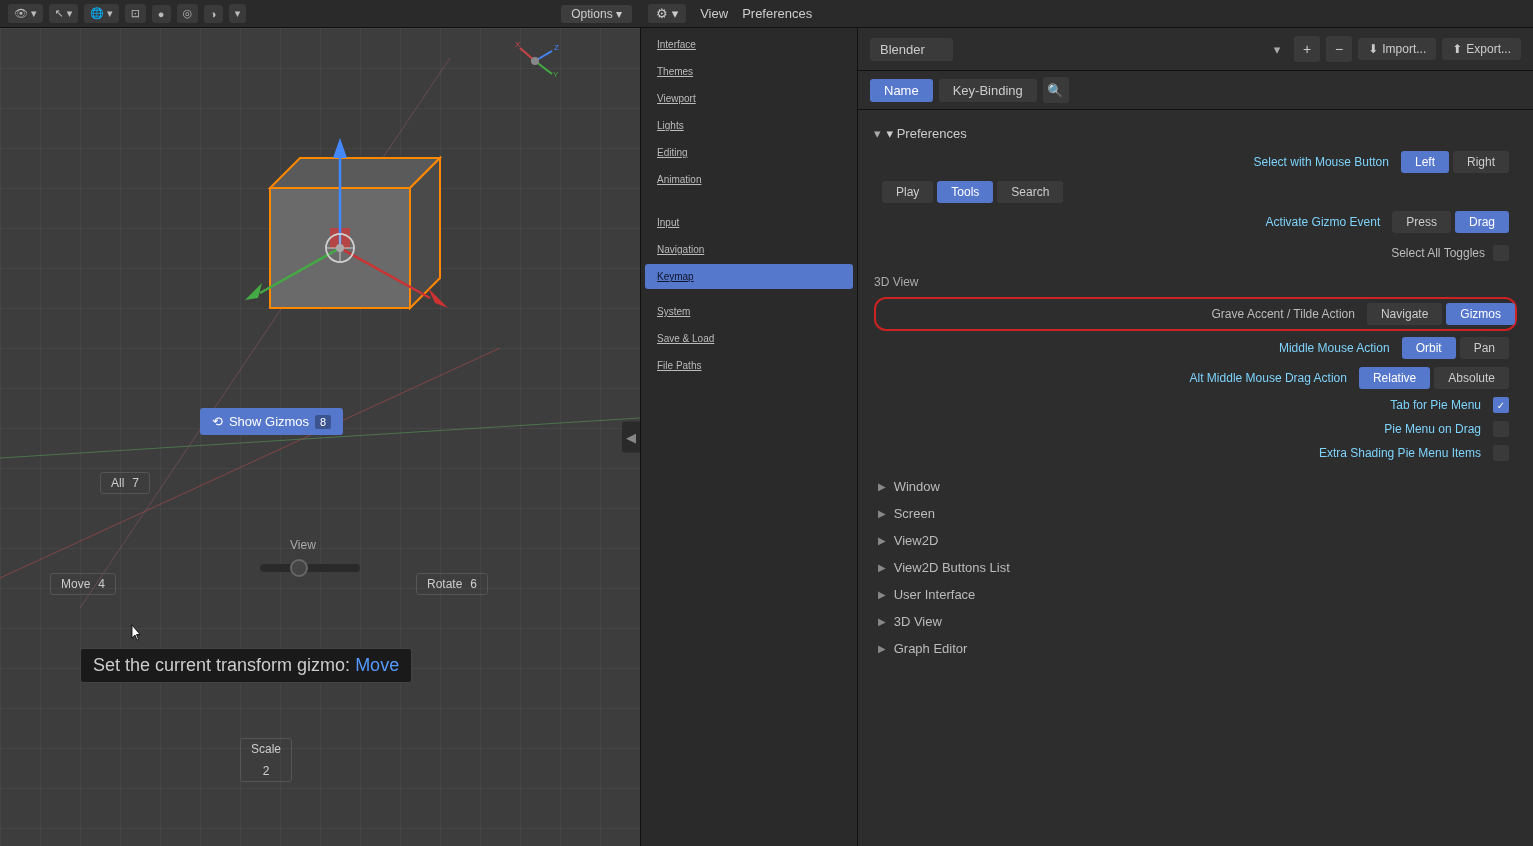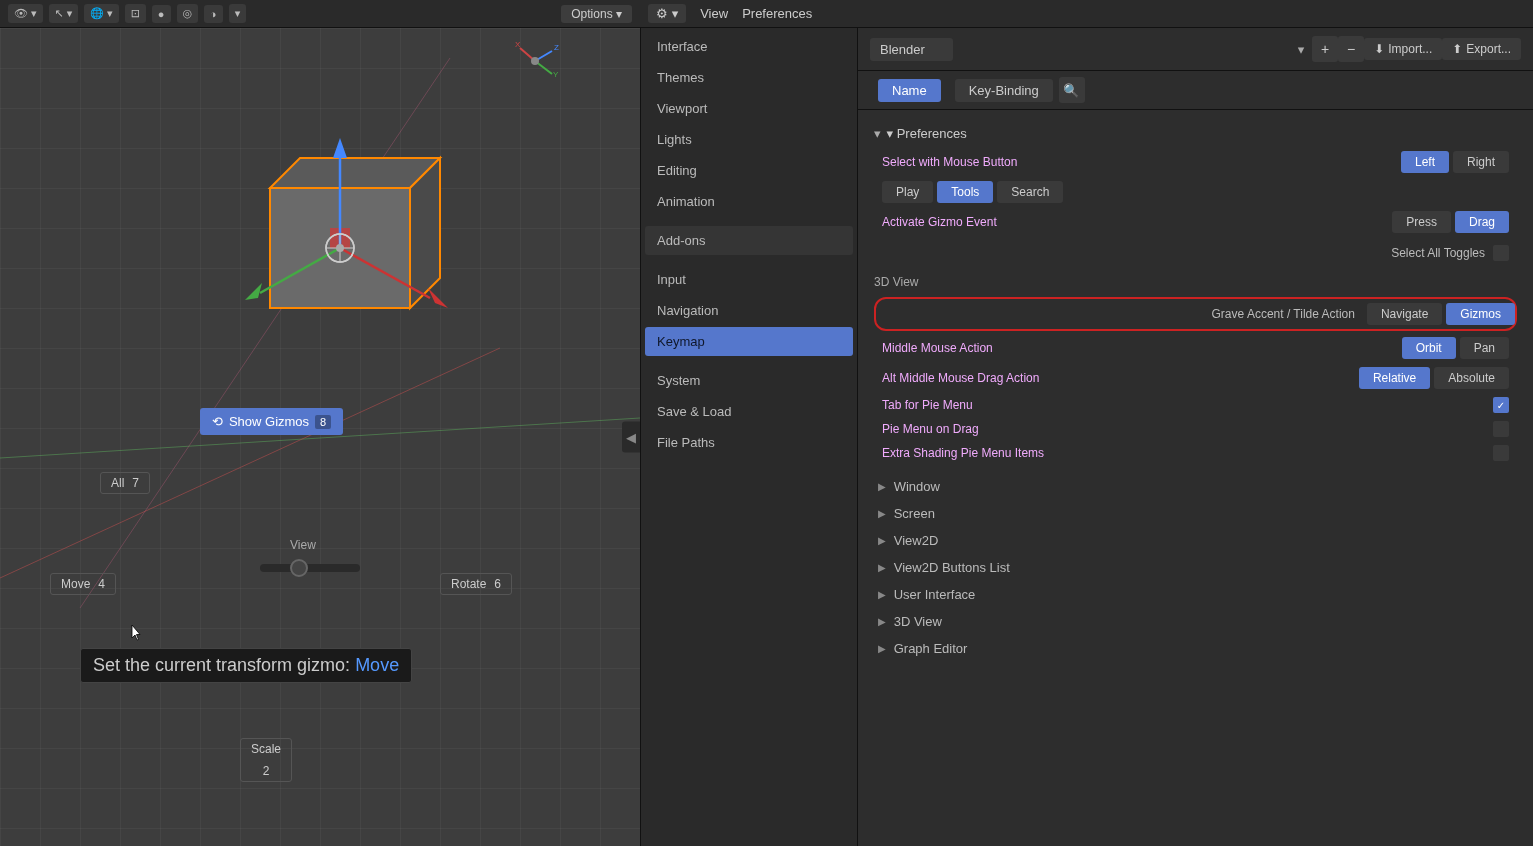--- a/index.html
+++ b/index.html
@@ -147,21 +147,21 @@
       padding: 3px 10px;
       border-radius: 3px;
       cursor: pointer;
       font-size: 12px;
       display: flex; align-items: center; gap: 8px;
     }
     
     .rotate-btn {
       position: absolute;
       top: 545px;
-      left: 440px;
+      left: 416px;
       background: transparent;
       border: 1px solid #555;
       color: #ccc;
       padding: 3px 10px;
       border-radius: 3px;
       cursor: pointer;
       font-size: 12px;
       display: flex; align-items: center; gap: 8px;
     }
     
@@ -254,39 +254,41 @@
       display: flex;
       flex-direction: column;
       padding: 4px;
       gap: 2px;
     }
     .nav-item {
       padding: 7px 12px;
       border-radius: 3px;
       cursor: pointer;
       color: #bbb;
-      font-size: 13px;
+      font-size: 10px;
+      text-decoration: underline;
     }
     .nav-item.active { background: #5577cc; color: #0f172a; }
     .nav-separator { height: 6px; }
 
     
     .prefs-panel {
       flex: 1;
       background: #2d2d2d;
       display: flex;
       flex-direction: column;
       overflow-y: auto;
     }
 
     
     .prefs-header {
       padding: 8px 12px;
       display: flex;
       align-items: center;
+      gap: 6px;
       border-bottom: 1px solid #111;
       flex-shrink: 0;
     }
     .preset-dropdown {
       background: #3a3a3a;
       border: none;
       color: #ccc;
       padding: 4px 28px 4px 10px;
       border-radius: 3px;
       font-size: 13px;
@@ -336,21 +338,20 @@
       flex-shrink: 0;
     }
     .tab-btn {
       background: #3a3a3a;
       border: none;
       color: #ccc;
       padding: 4px 14px;
       border-radius: 3px;
       cursor: pointer;
       font-size: 13px;
-      margin-left: 8px;
     }
     .tab-btn.active { background: #5577cc; color: white; }
     .search-icon-btn {
       background: #3a3a3a;
       border: none;
       color: #ccc;
       width: 26px; height: 26px;
       border-radius: 3px;
       cursor: pointer;
       display: flex; align-items: center; justify-content: center;
@@ -375,22 +376,23 @@
       gap: 6px;
     }
     .pref-row {
       display: flex;
       align-items: center;
       margin-bottom: 8px;
       padding: 0 8px;
     }
     .pref-label {
       flex: 1;
-      color: #f0abfc;
-      font-size: 12px;
+      color: #7dd3fc;
+      font-size: 12px;
+      text-align: right;
       padding-right: 12px;
     }
     .pref-controls {
       display: flex;
       gap: 4px;
       align-items: flex-end;
     }
     .pref-btn {
       background: #3a3a3a;
       border: none;
@@ -592,21 +594,20 @@
   </div>
 
   <div class="sidebar-nav">
     <div class="nav-item">Interface</div>
     <div class="nav-item">Themes</div>
     <div class="nav-item">Viewport</div>
     <div class="nav-item">Lights</div>
     <div class="nav-item">Editing</div>
     <div class="nav-item">Animation</div>
     <div class="nav-separator"></div>
-    <div class="nav-item" style="background:#353535;">Add-ons</div>
     <div class="nav-separator"></div>
     <div class="nav-item">Input</div>
     <div class="nav-item">Navigation</div>
     <div class="nav-item active">Keymap</div>
     <div class="nav-separator"></div>
     <div class="nav-item">System</div>
     <div class="nav-item">Save &amp; Load</div>
     <div class="nav-item">File Paths</div>
   </div>
 

